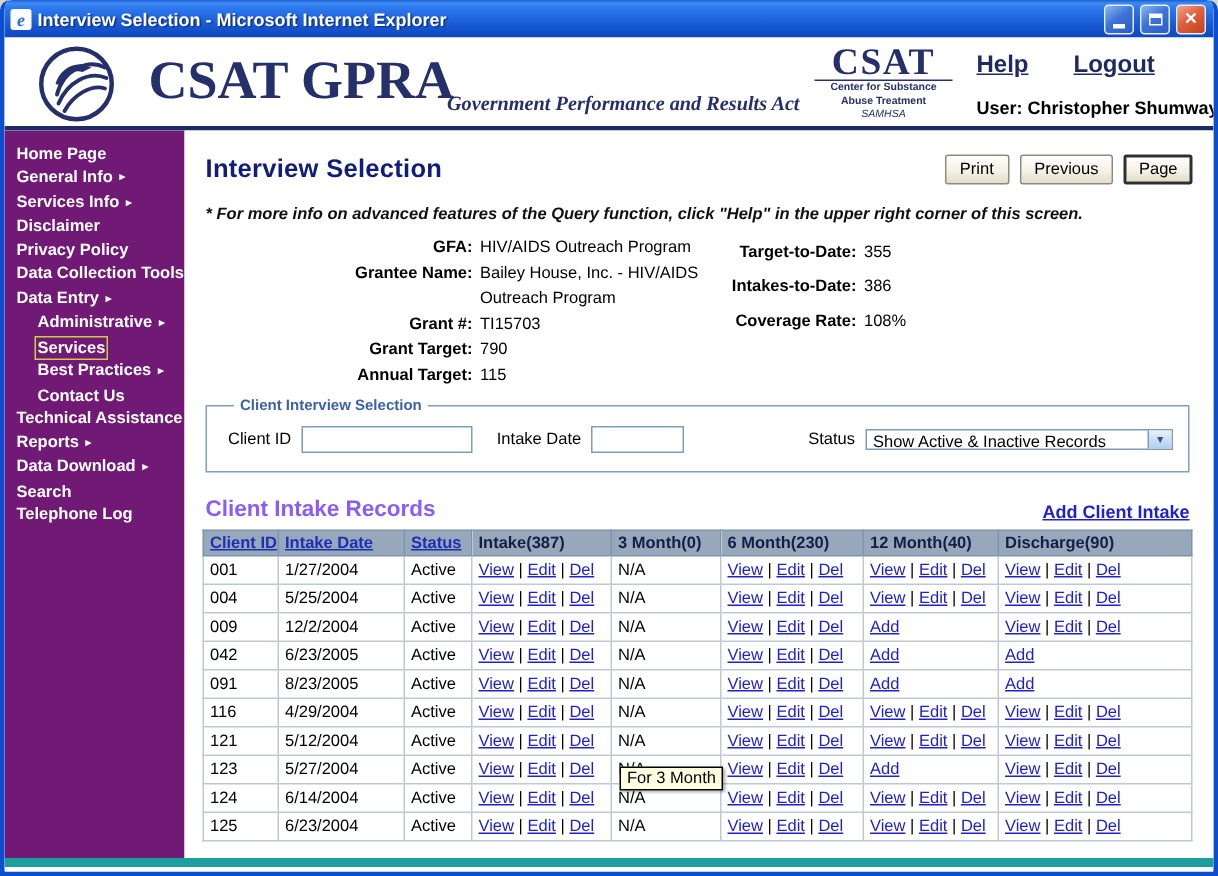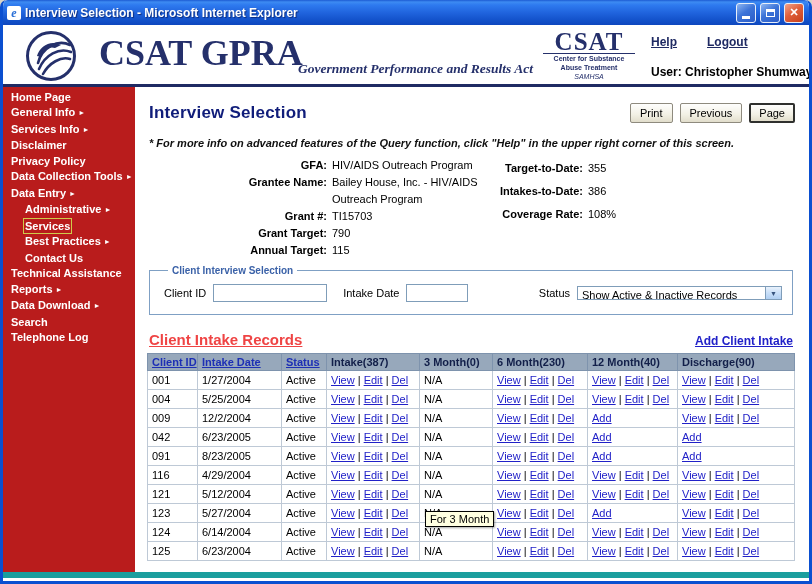--- a/index.html
+++ b/index.html
@@ -29,25 +29,25 @@
   .brand{position:absolute;left:96px;top:8px;font-family:"Liberation Serif",serif;font-weight:bold;
     font-size:36px;line-height:40px;color:#25306b;}
   .tagline{position:absolute;left:295px;top:36px;font-family:"Liberation Serif",serif;font-style:italic;
     font-weight:bold;font-size:13.5px;color:#25306b;}
   .csat-logo{position:absolute;left:540px;top:5px;width:92px;text-align:center;color:#25306b;}
   .csat-name{font-family:"Liberation Serif",serif;font-weight:bold;font-size:25px;line-height:23px;
     letter-spacing:1px;border-bottom:1px solid #25306b;}
   .csat-sub{font-size:7px;font-weight:bold;line-height:8px;margin-top:1px;}
   .csat-samhsa{font-size:7px;font-style:italic;line-height:9px;}
   .header-links{position:absolute;left:648px;top:10px;display:flex;gap:30px;}
-  .header-links a{color:#1f2a63;font-weight:bold;font-size:12px;text-decoration:underline;cursor:pointer;}
+  .header-links a{color:#1f2a63;font-weight:bold;font-size:16px;text-decoration:underline;cursor:pointer;}
   .user-line{position:absolute;left:648px;top:40px;font-size:12px;font-weight:bold;color:#000;white-space:nowrap;}
   
   .bodywrap{display:flex;height:485px;}
-  .sidebar{width:132px;background:#b91c1c;padding-top:2px;flex:none;}
+  .sidebar{width:120px;background:#701a75;padding-top:8px;flex:none;}
   .side-item{color:#fff;font-weight:bold;font-size:11px;line-height:12.5px;padding:1.5px 4px 1.5px 8px;
     white-space:nowrap;cursor:pointer;}
   .side-item.sub{padding-left:22px;}
   .side-item .arrow{font-size:7px;margin-left:3px;vertical-align:1px;}
   .side-item.selected .side-label{outline:1px solid #cfcb4a;outline-offset:1px;}
   .main{flex:1;position:relative;background:#fff;padding:14px 14px 0 12px;overflow:hidden;}
   .page-title{color:#101d7a;font-size:17px;font-weight:bold;margin:2px 0 14px 2px;letter-spacing:.2px;}
   .top-buttons{position:absolute;top:16px;right:14px;display:flex;gap:7px;}
   .xp-btn{font-family:"Liberation Sans",sans-serif;font-size:11px;padding:3px 9px;color:#000;cursor:pointer;
     background:linear-gradient(180deg,#fefefd 0%,#f2f0e4 60%,#e1ddcb 100%);
@@ -69,21 +69,21 @@
   .xp-input{height:18px;border:1px solid #7f9db9;font-size:11px;padding:1px 3px;font-family:"Liberation Sans",sans-serif;}
   .in-client{width:114px;margin-right:16px;}
   .in-date{width:62px;}
   .status-group{margin-left:auto;display:flex;align-items:center;}
   .xp-select{display:flex;align-items:stretch;width:205px;height:14px;border:1px solid #7f9db9;background:#fff;cursor:pointer;}
   .xp-select-text{flex:1;padding:2px 4px;white-space:nowrap;overflow:hidden;font-size:11px;}
   .xp-select-arrow{width:16px;background:linear-gradient(180deg,#e9f2fc,#c9dff8 50%,#b0cff2);
     border-left:1px solid #7f9db9;display:flex;align-items:center;justify-content:center;
     font-size:7px;color:#37547e;}
   .records-head{display:flex;justify-content:space-between;align-items:flex-end;margin:16px 2px 5px 2px;}
-  .records-title{color:#ef4444;font-size:15px;font-weight:bold;text-decoration:underline;}
+  .records-title{color:#8b5cf6;font-size:15px;font-weight:bold;}
   .add-link{color:#2121c8;font-weight:bold;font-size:12px;text-decoration:underline;cursor:pointer;}
   table.intake{border-collapse:collapse;table-layout:fixed;width:100%;font-size:11px;}
   table.intake th{background:#97a8bb;text-align:left;padding:2px 4px;font-weight:bold;color:#121f49;
     border:1px solid #7e93ad;white-space:nowrap;overflow:hidden;}
   table.intake th a{color:#1d2fb5;text-decoration:underline;cursor:pointer;}
   table.intake td{padding:3px 4px;border:1px solid #bec9d6;color:#000;white-space:nowrap;overflow:hidden;}
   a.cell-link{color:#2121c8;text-decoration:underline;cursor:pointer;}
   .sep{color:#000;}
   .tooltip{position:absolute;left:290px;top:424px;background:#ffffe1;border:1px solid #000;
     padding:1px 4px;font-size:11px;color:#000;z-index:5;box-shadow:1px 1px 2px rgba(0,0,0,.35);}

